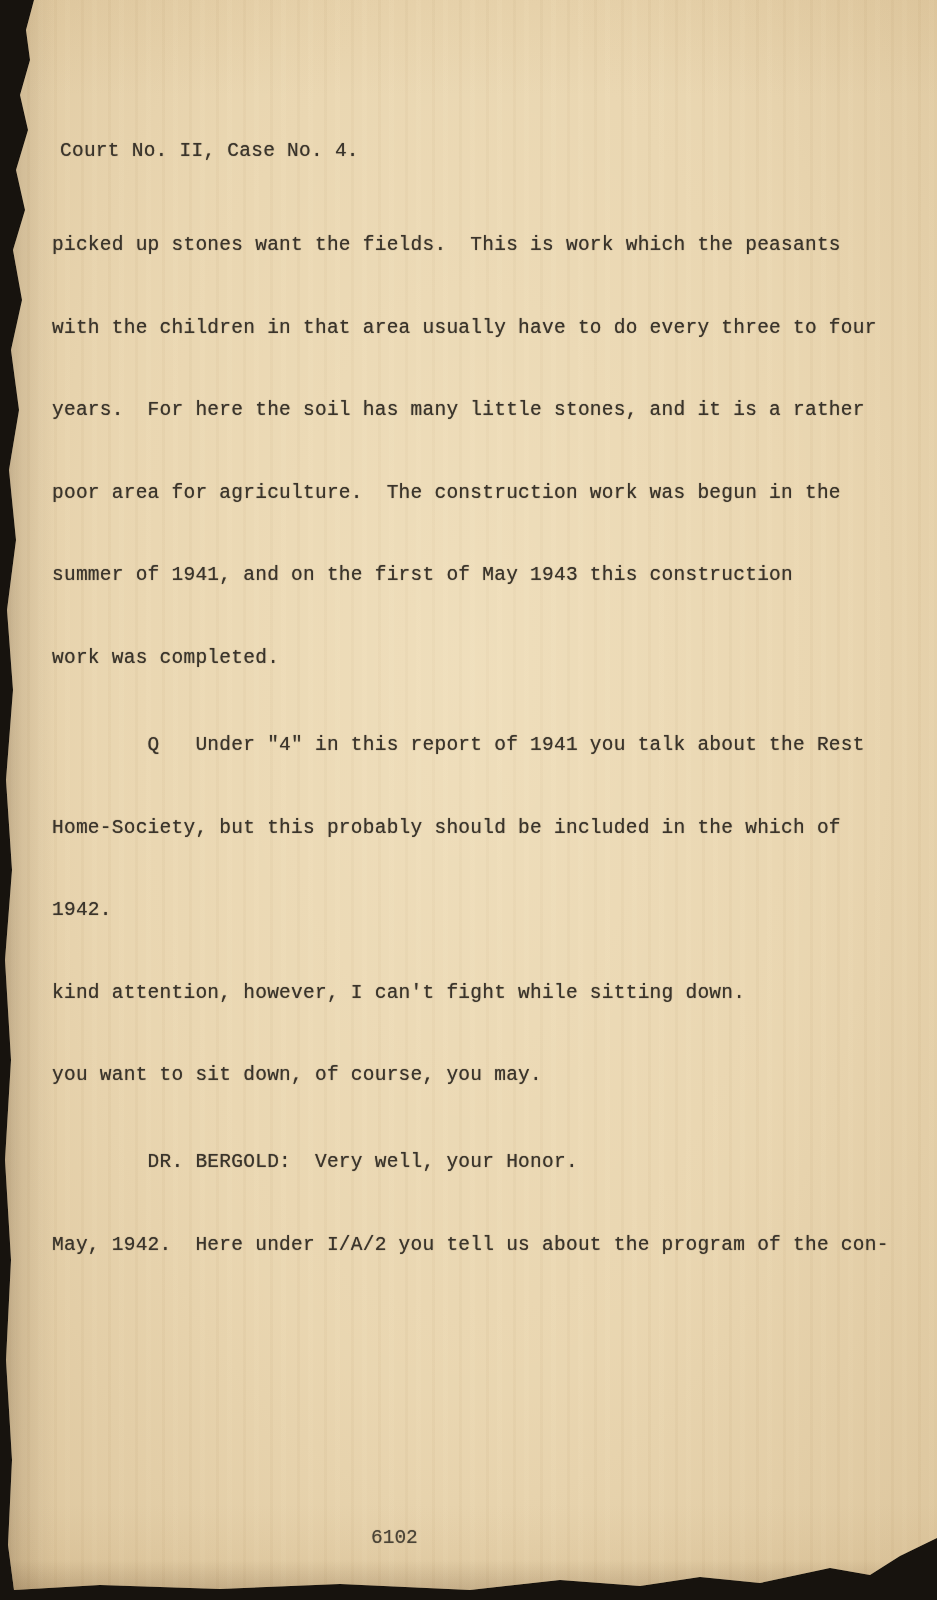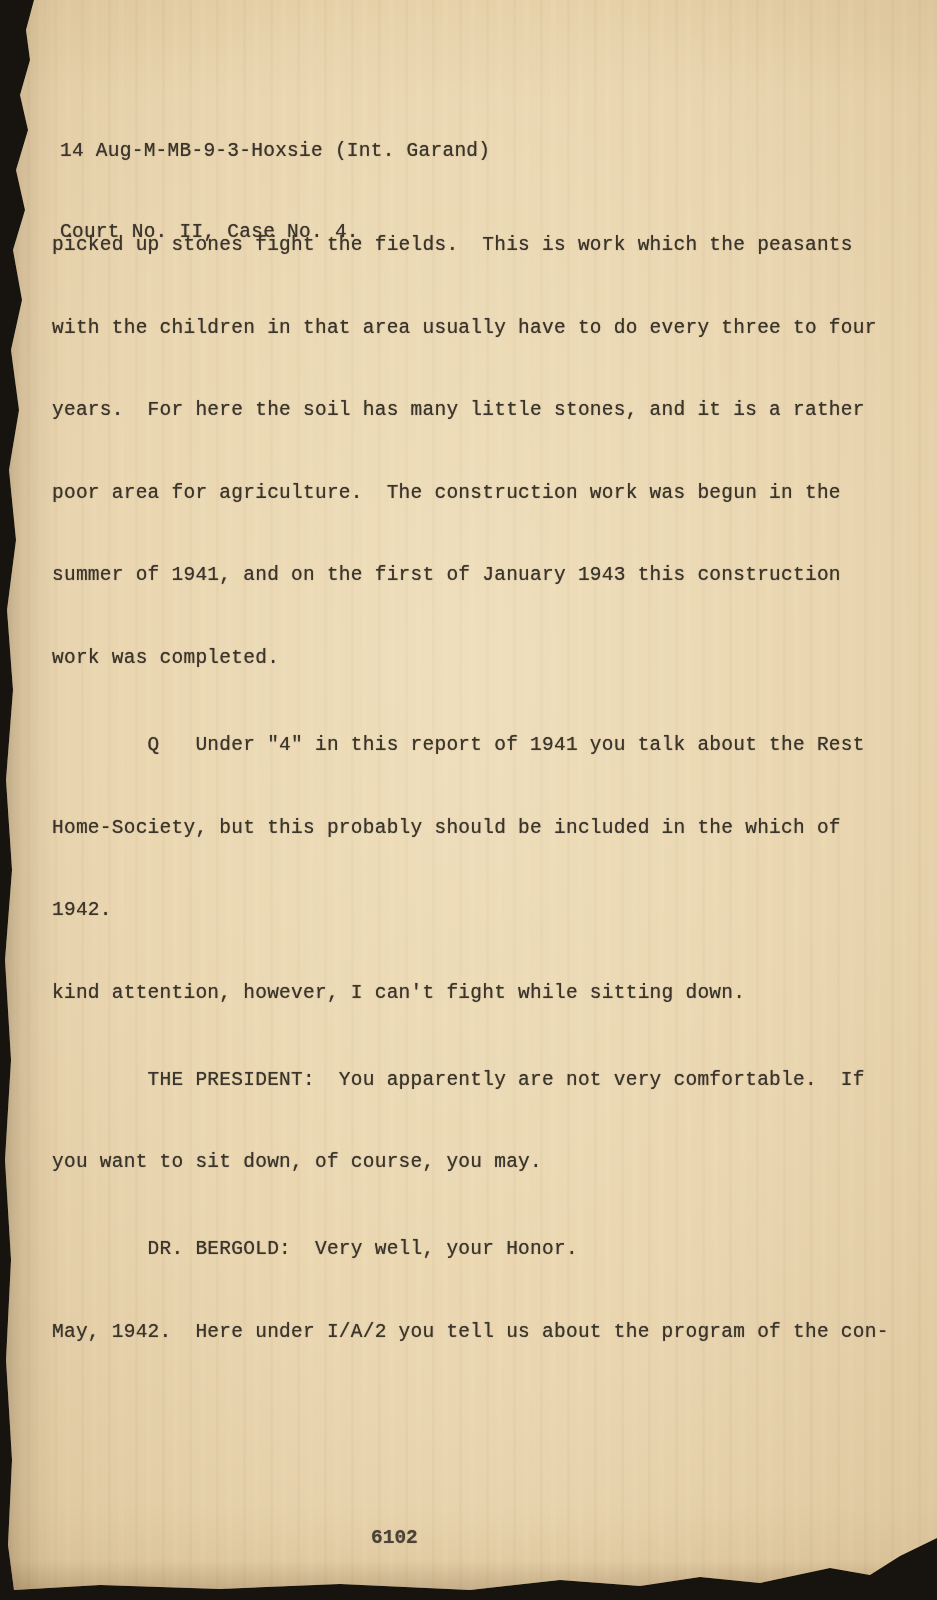--- a/index.html
+++ b/index.html
@@ -61,46 +61,43 @@
     font-size: 19.5px;
   }
   .line { line-height: 38.6px; }
   .para { margin-top: 4.4px; }
   .pagenum {
     position: absolute;
     left: 371px; top: 1527px;
     font-size: 19.5px;
     color: #4a4336;
     text-shadow: 0 0 1px rgba(74,67,54,0.6);
-    font-weight: bold;
   }
 </style>
 </head>
 <body>
 
 <div class="page">
   <div class="edge-shadow"></div>
 
   <div class="header ink">
-    <div class="hline">14 Aug-M-MB-9-3-Hoxsie (Int. Garand)</div>
     <div class="hline">Court No. II, Case No. 4.</div>
   </div>
 
   <div class="transcript ink">
-    <div class="line">picked up stones fight the fields.  This is work which the peasants</div>
+    <div class="line">picked up stones want the fields.  This is work which the peasants</div>
     <div class="line">with the children in that area usually have to do every three to four</div>
     <div class="line">years.  For here the soil has many little stones, and it is a rather</div>
     <div class="line">poor area for agriculture.  The construction work was begun in the</div>
-    <div class="line">summer of 1941, and on the first of January 1943 this construction</div>
+    <div class="line">summer of 1941, and on the first of May 1943 this construction</div>
     <div class="line">work was completed.</div>
     <div class="line para">        Q   Under "4" in this report of 1941 you talk about the Rest</div>
     <div class="line">Home-Society, but this probably should be included in the which of</div>
     <div class="line">1942.</div>
     <div class="line">kind attention, however, I can't fight while sitting down.</div>
-    <div class="line para">        THE PRESIDENT:  You apparently are not very comfortable.  If</div>
     <div class="line">you want to sit down, of course, you may.</div>
     <div class="line para">        DR. BERGOLD:  Very well, your Honor.</div>
     <div class="line">May, 1942.  Here under I/A/2 you tell us about the program of the con-</div>
     
     
     
     
     
     
     

